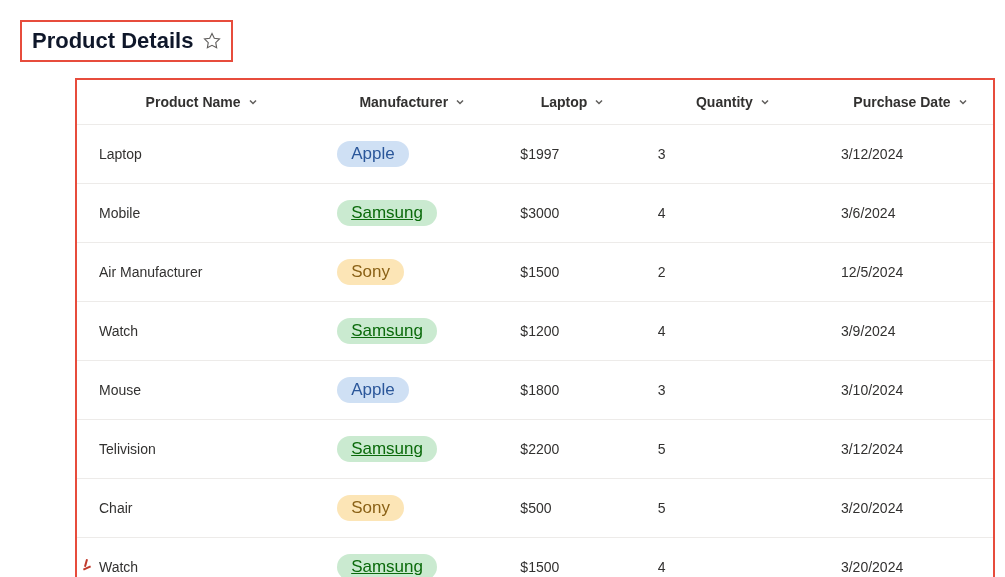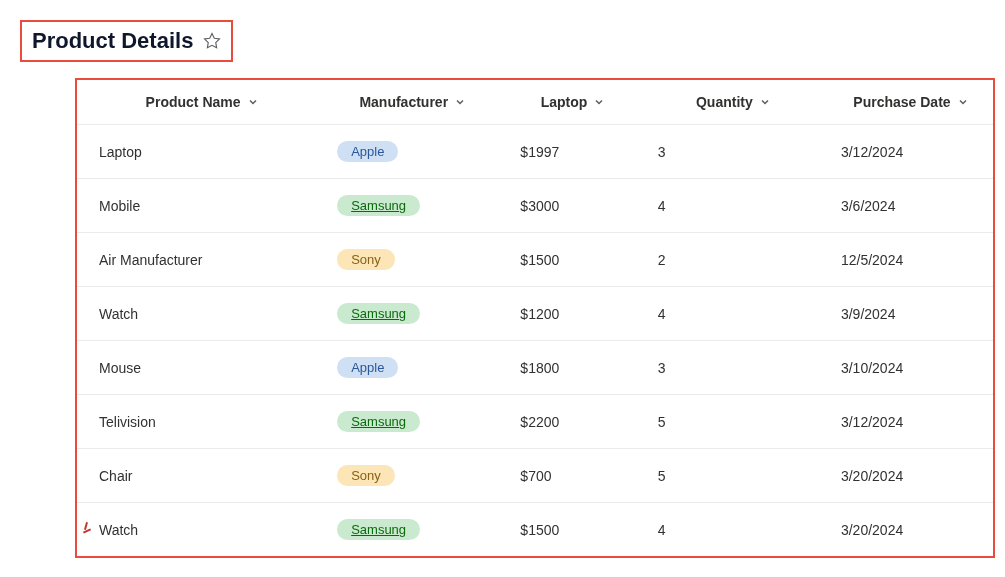--- a/index.html
+++ b/index.html
@@ -66,21 +66,21 @@
       color: #323130;
       vertical-align: middle;
     }
     .data-table tbody tr:last-child td {
       border-bottom: none;
     }
     .pill {
       display: inline-block;
       padding: 3px 14px;
       border-radius: 14px;
-      font-size: 13px;
+      font-size: 17px;
     }
     .pill-apple {
       background: #cfe0f4;
       color: #2b579a;
     }
     .pill-samsung {
       background: #caead0;
       color: #0b6a0b;
       text-decoration: underline;
     }
@@ -231,21 +231,21 @@
         <tr>
           <td>Telivision</td>
           <td><span class="pill pill-samsung">Samsung</span></td>
           <td>$2200</td>
           <td>5</td>
           <td>3/12/2024</td>
         </tr>
         <tr>
           <td>Chair</td>
           <td><span class="pill pill-sony">Sony</span></td>
-          <td>$700</td>
+          <td>$500</td>
           <td>5</td>
           <td>3/20/2024</td>
         </tr>
         <tr>
           <td class="row-marker">Watch</td>
           <td><span class="pill pill-samsung">Samsung</span></td>
           <td>$1500</td>
           <td>4</td>
           <td>3/20/2024</td>
         </tr>

